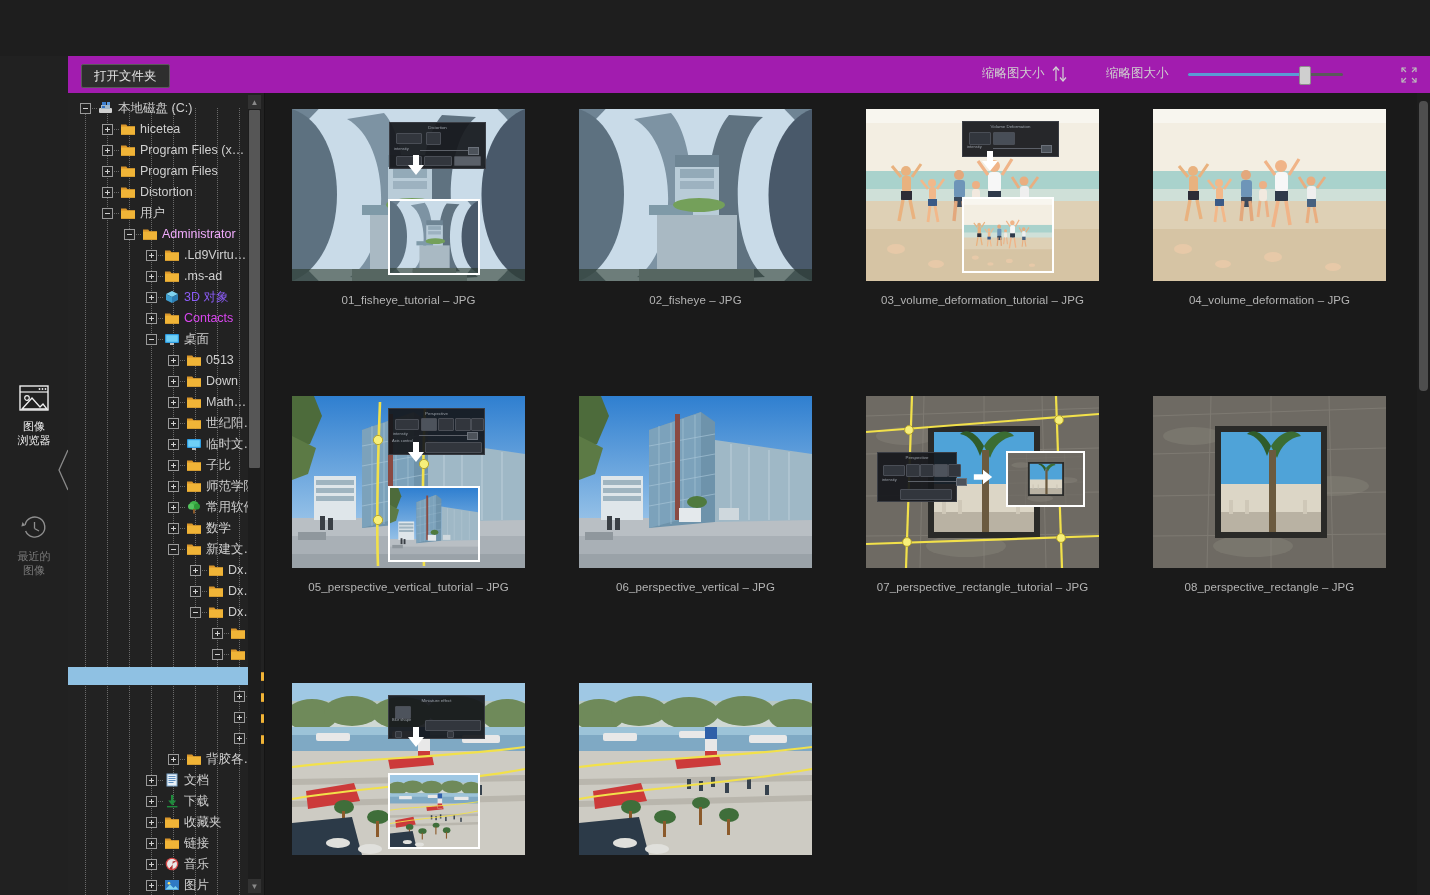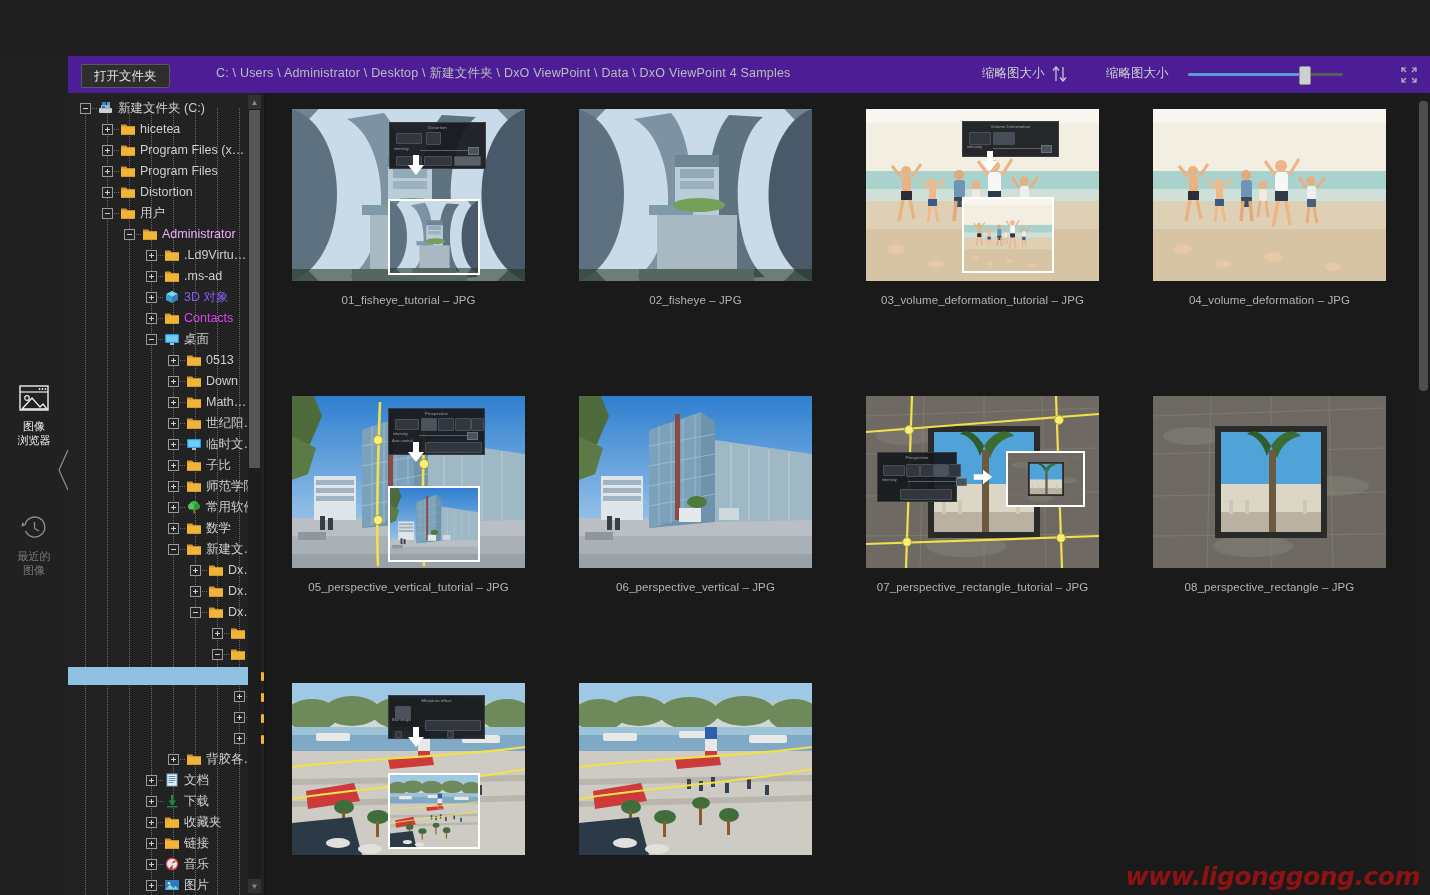--- a/index.html
+++ b/index.html
@@ -27,21 +27,21 @@
   .rail{position:absolute;left:0;top:56px;width:68px;height:839px;background:#212121;
         border-right:1px solid #121212;}
   .rail-item{position:absolute;left:0;width:68px;text-align:center;color:#b9b9b9;}
   .rail-item.sel{color:#efefef;}
   .rail-ico{display:flex;justify-content:center;align-items:center;height:34px;}
   .rail-lab{font-size:11px;line-height:14px;margin-top:4px;}
   .rail-item.dim{color:#7b7b7b;}
   .collapser{position:absolute;left:58px;top:392px;width:12px;height:44px;color:#8a8a8a;}
 
   
-  .toolbar{position:absolute;left:68px;top:56px;width:1362px;height:37px;background:#4c1d95;}
+  .toolbar{position:absolute;left:68px;top:56px;width:1362px;height:37px;background:#a21caf;}
   .openbtn{position:absolute;left:13px;top:8px;height:22px;padding:0 12px;line-height:22px;
            background:#2e2e2e;border:1px solid #5a5a5a;border-radius:2px;font-size:12.5px;color:#e2e2e2;}
   .path{position:absolute;left:148px;top:9px;font-size:12.5px;color:#bdbdbd;letter-spacing:.2px;}
   .sortlab{position:absolute;left:914px;top:9px;font-size:12.5px;color:#cfcfcf;}
   .sorticon{position:absolute;left:982px;top:8px;color:#d4d4d4;}
   .zoomlab{position:absolute;left:1038px;top:9px;font-size:12.5px;color:#cfcfcf;}
   .slider{position:absolute;left:1120px;top:17px;width:155px;height:3px;background:#5a5a5a;border-radius:2px;}
   .slider .fill{position:absolute;left:0;top:0;height:3px;width:116px;background:#5b9bd5;border-radius:2px;}
   .slider .knob{position:absolute;left:111px;top:-7px;width:10px;height:17px;background:#cfcfcf;
                 border-radius:2px;border:1px solid #8d8d8d;}
@@ -134,21 +134,20 @@
     </div>
     <div class="collapser">
       <svg width="12" height="44" viewBox="0 0 12 44">
           <path d="M10 2 L1 22 L10 42" fill="none" stroke="#8a8a8a" stroke-width="1.3"></path>
         </svg>
     </div>
   </div>
 
   <div class="toolbar">
     <div class="openbtn">打开文件夹</div>
-    <div class="path">C: \ Users \ Administrator \ Desktop \ 新建文件夹 \ DxO ViewPoint \ Data \ DxO ViewPoint 4 Samples</div>
     <div class="sortlab">缩略图大小</div>
     <div class="sorticon">
       <svg width="20" height="20" viewBox="0 0 20 20">
         <line x1="6" y1="3" x2="6" y2="17" stroke="#d4d4d4" stroke-width="1.2"></line>
         <path d="M3 6.5 L6 3 L9 6.5" fill="none" stroke="#d4d4d4" stroke-width="1.2"></path>
         <line x1="13" y1="3" x2="13" y2="17" stroke="#d4d4d4" stroke-width="1.2"></line>
         <path d="M10 13.5 L13 17 L16 13.5" fill="none" stroke="#d4d4d4" stroke-width="1.2"></path>
       </svg>
     </div>
     <div class="zoomlab">缩略图大小</div>
@@ -183,21 +182,21 @@
         <div class="node" style="top:5px;position:absolute;left:0;width:182px">
           <div class="tog" style="left:12px"></div>
           <div class="dots" style="left:24px;width:6px"></div>
           <div class="ico" style="left:30px"><svg width="16" height="14" viewBox="0 0 16 14">
               <rect x="1" y="7" width="13" height="5" rx="1" fill="#cfcfcf"></rect>
               <rect x="3" y="4" width="9" height="4" fill="#9fb6c9"></rect>
               <rect x="4" y="1" width="4" height="3" fill="#3d7fd0"></rect>
               <rect x="9" y="1" width="3" height="3" fill="#5a9ae0"></rect>
               <rect x="4" y="5" width="3" height="2" fill="#2f6fc0"></rect>
             </svg></div>
-          <div class="lab" style="left:50px;color:#cfcfcf">新建文件夹 (C:)</div>
+          <div class="lab" style="left:50px;color:#cfcfcf">本地磁盘 (C:)</div>
         </div>
         <div class="node" style="top:26px;position:absolute;left:0;width:182px">
           <div class="tog plus" style="left:34px"></div>
           <div class="dots" style="left:46px;width:6px"></div>
           <div class="ico" style="left:52px"><svg width="16" height="14" viewBox="0 0 16 14">
               <path d="M1 2.6 h5.2 l1.3 1.6 H15 v8.6 H1 Z" fill="#d9952a"></path>
               <path d="M1 4.6 h14 v8 H1 Z" fill="#f0b437"></path>
             </svg></div>
           <div class="lab" style="left:72px;color:#cfcfcf">hicetea</div>
         </div>
@@ -1294,14 +1293,13 @@
             </svg>
           </div>
           <div class="caption"></div>
         </div>
       </div>
     <div class="csb">
       <div class="thumb"></div>
     </div>
   </div>
 
-  <div class="watermark">www.ligonggong.com</div>
 </div>
 
 </body></html>

